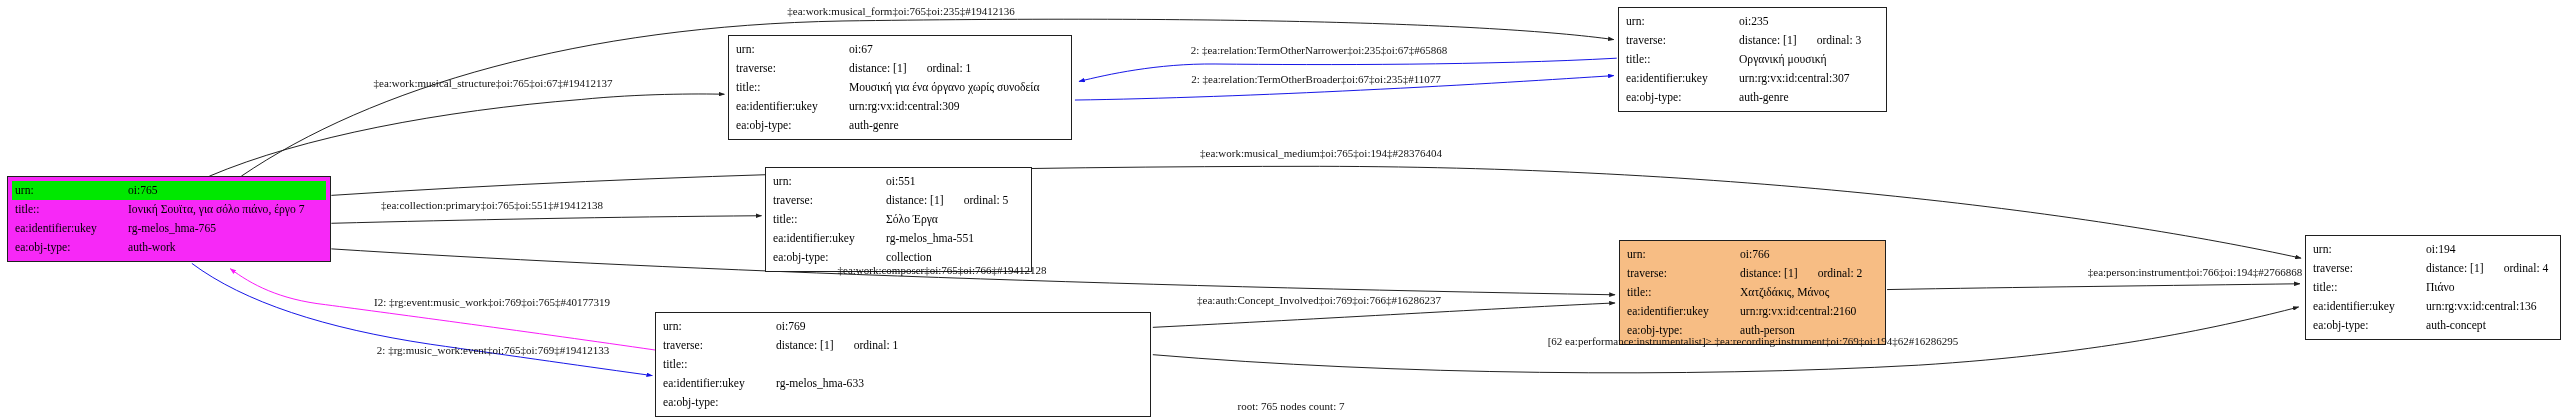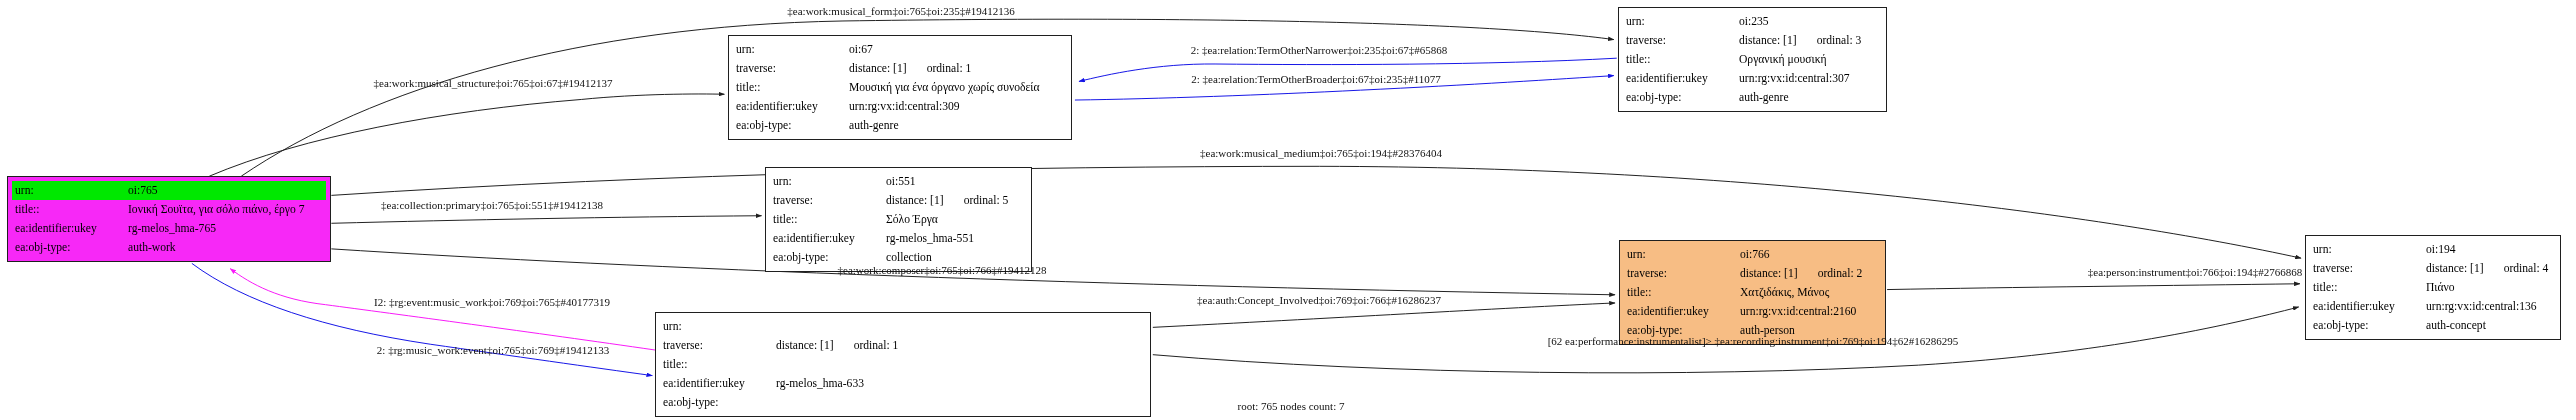--- a/index.html
+++ b/index.html
@@ -137,20 +137,21 @@
   </div>
   <div class="row">
     <span class="k">ea:obj-type:</span>
     <span class="v">collection</span>
   </div>
 </div>
 
 <div class="node" style="left:655px;top:312px;width:496px;">
   <div class="row">
     <span class="k">urn:</span>
+    <span class="v">oi:769</span>
   </div>
   <div class="row">
     <span class="k">traverse:</span>
     <span class="v"><span>distance: [1]</span><span class="ord">ordinal: 1</span></span>
   </div>
   <div class="row">
     <span class="k">title::</span>
   </div>
   <div class="row">
     <span class="k">ea:identifier:ukey</span>

